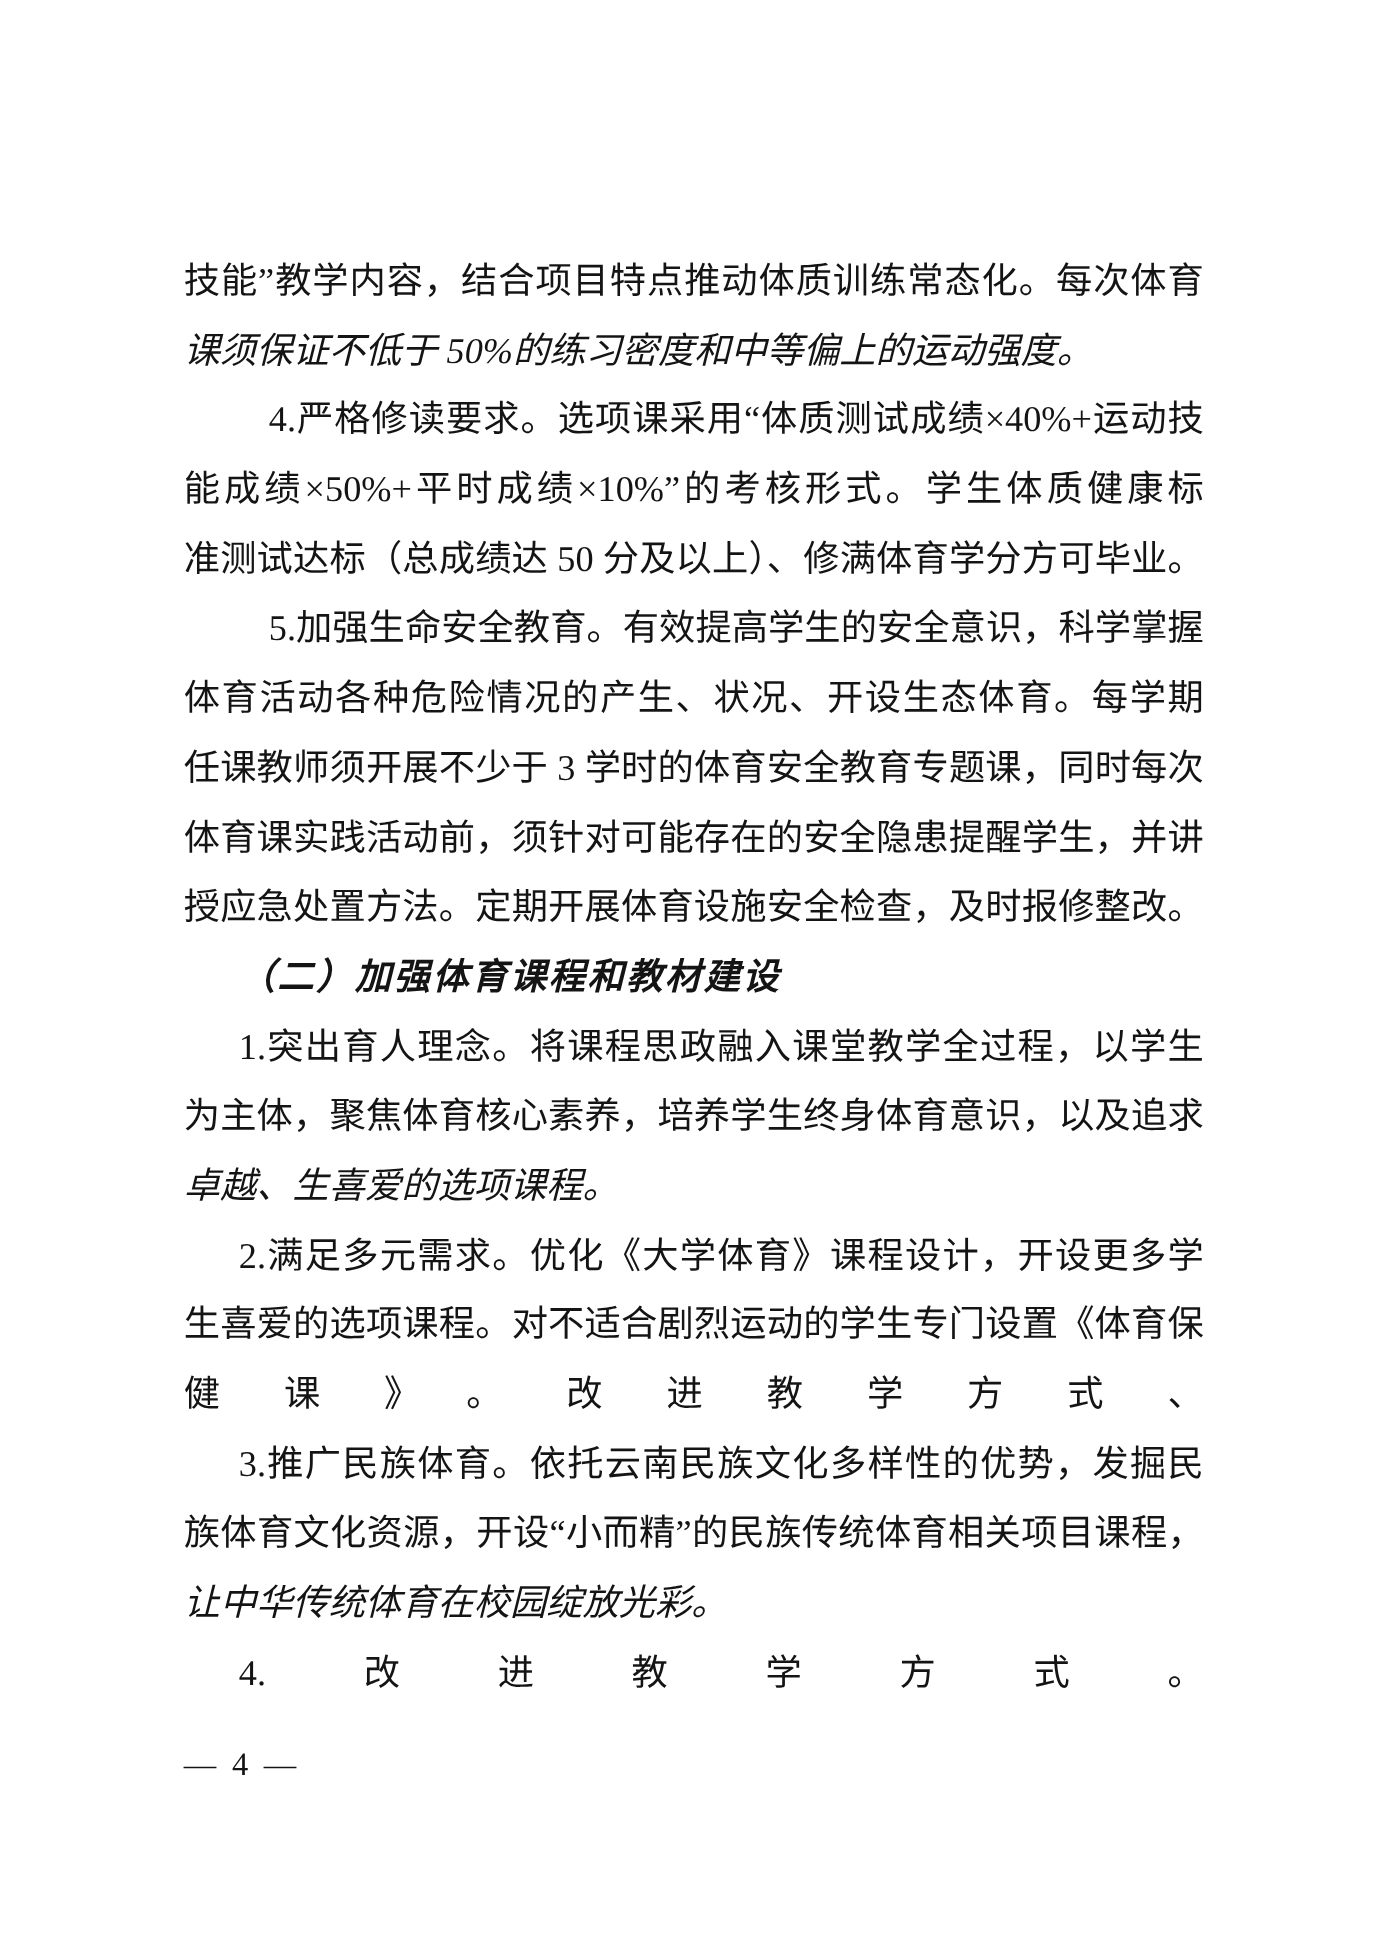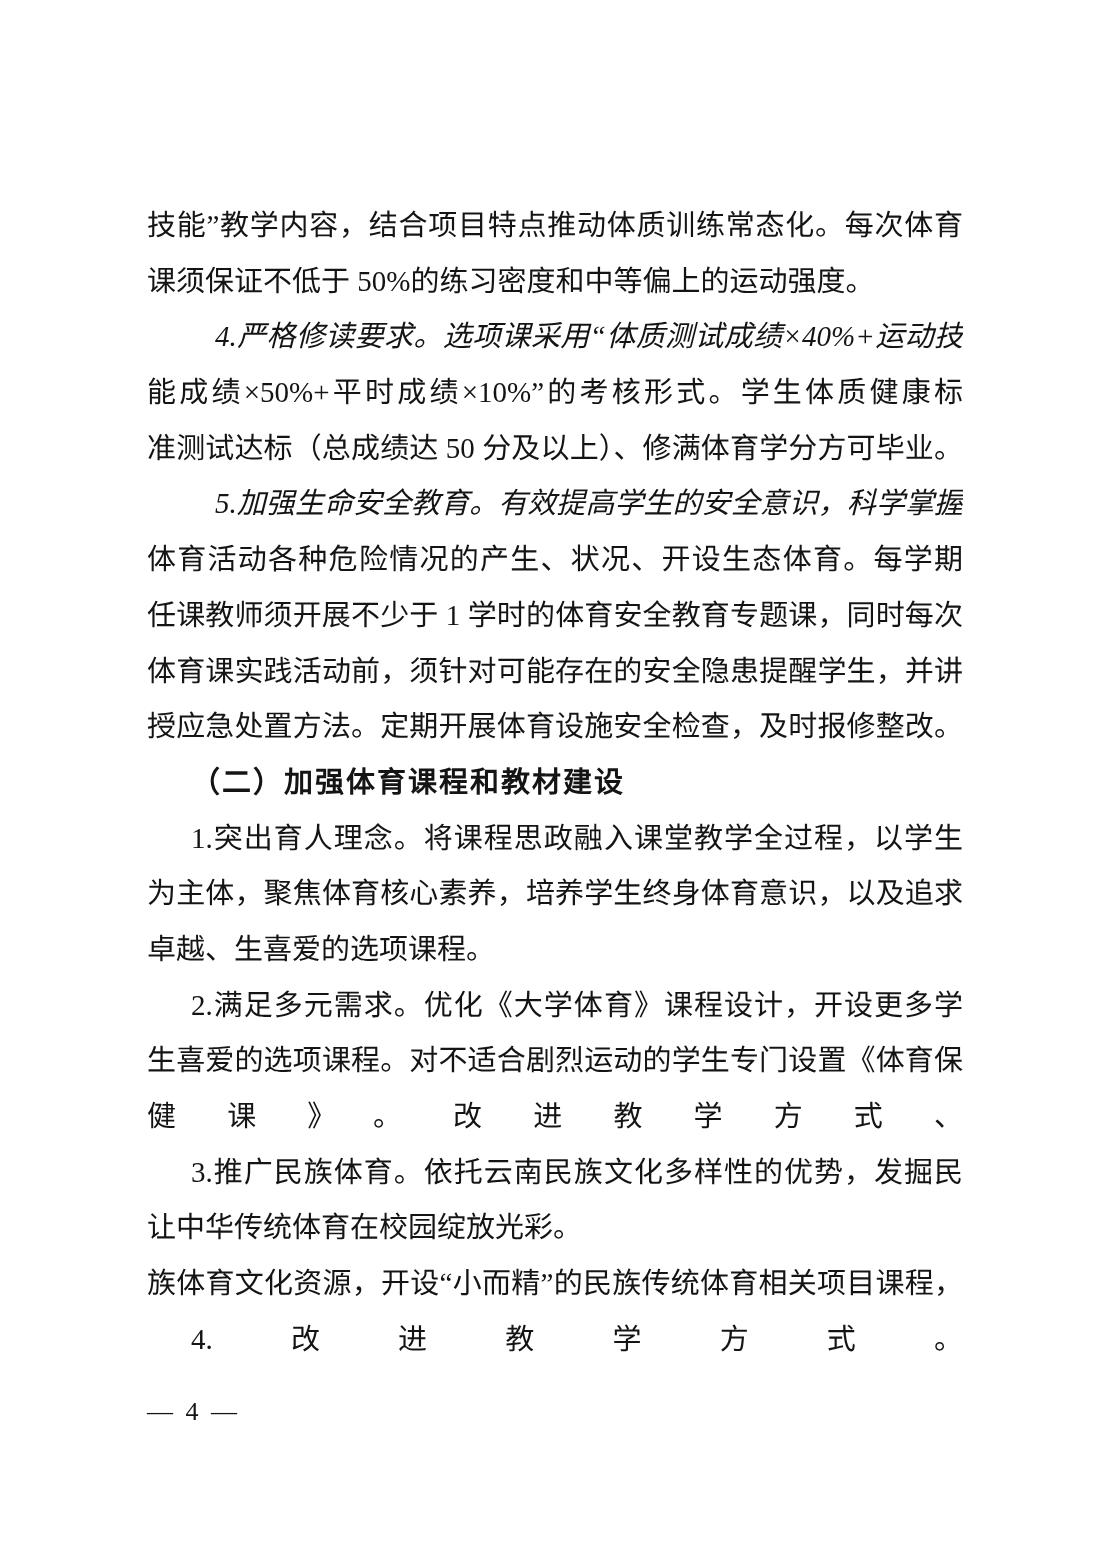--- a/index.html
+++ b/index.html
@@ -34,23 +34,24 @@
   .jl {
     text-align: justify;
     text-align-last: justify;
     -moz-text-align-last: justify;
     text-justify: inter-character;
   }
   
   .el {
     text-align: center;
     text-align-last: left;
+    font-style: italic;
   }
   
-  .ind-a { padding-left: 68px; font-style: italic; }
+  .ind-a { padding-left: 68px; }
   .ind-b { padding-left: 44px; }
   
   .head {
     font-weight: bold;
     letter-spacing: 2px;
   }
   .footer {
     position: absolute;
     left: 147px;
     top: 1396px;
@@ -65,30 +66,30 @@
 
 <div class="page">
   <div class="content">
     <div class="line jl">技能”教学内容，结合项目特点推动体质训练常态化。每次体育</div>
     <div class="line el">课须保证不低于 50%的练习密度和中等偏上的运动强度。</div>
     <div class="line jl ind-a">4.严格修读要求。选项课采用“体质测试成绩×40%+运动技</div>
     <div class="line jl">能成绩×50%+平时成绩×10%”的考核形式。学生体质健康标</div>
     <div class="line jl">准测试达标（总成绩达 50 分及以上）、修满体育学分方可毕业。</div>
     <div class="line jl ind-a">5.加强生命安全教育。有效提高学生的安全意识，科学掌握</div>
     <div class="line jl">体育活动各种危险情况的产生、状况、开设生态体育。每学期</div>
-    <div class="line jl">任课教师须开展不少于 1 学时的体育安全教育专题课，同时每次</div>
+    <div class="line jl">任课教师须开展不少于 3 学时的体育安全教育专题课，同时每次</div>
     <div class="line jl">体育课实践活动前，须针对可能存在的安全隐患提醒学生，并讲</div>
     <div class="line jl">授应急处置方法。定期开展体育设施安全检查，及时报修整改。</div>
     <div class="line el ind-b head">（二）加强体育课程和教材建设</div>
     <div class="line jl ind-b">1.突出育人理念。将课程思政融入课堂教学全过程，以学生</div>
     <div class="line jl">为主体，聚焦体育核心素养，培养学生终身体育意识，以及追求</div>
     <div class="line el">卓越、生喜爱的选项课程。</div>
     <div class="line jl ind-b">2.满足多元需求。优化《大学体育》课程设计，开设更多学</div>
     <div class="line jl">生喜爱的选项课程。对不适合剧烈运动的学生专门设置《体育保</div>
     <div class="line jl">健课》。改进教学方式、时尚体育等系列通识教育素质选修课程。</div>
     <div class="line jl ind-b">3.推广民族体育。依托云南民族文化多样性的优势，发掘民</div>
+    <div class="line jl">族体育文化资源，开设“小而精”的民族传统体育相关项目课程，</div>
     <div class="line el">让中华传统体育在校园绽放光彩。</div>
-    <div class="line jl">族体育文化资源，开设“小而精”的民族传统体育相关项目课程，</div>
     <div class="line jl ind-b">4.改进教学方式。推动体育教育与现代教育信息技术深度融合，</div>
   </div>
 
   <div class="footer">— 4 —</div>
 </div>
 
 </body></html>

